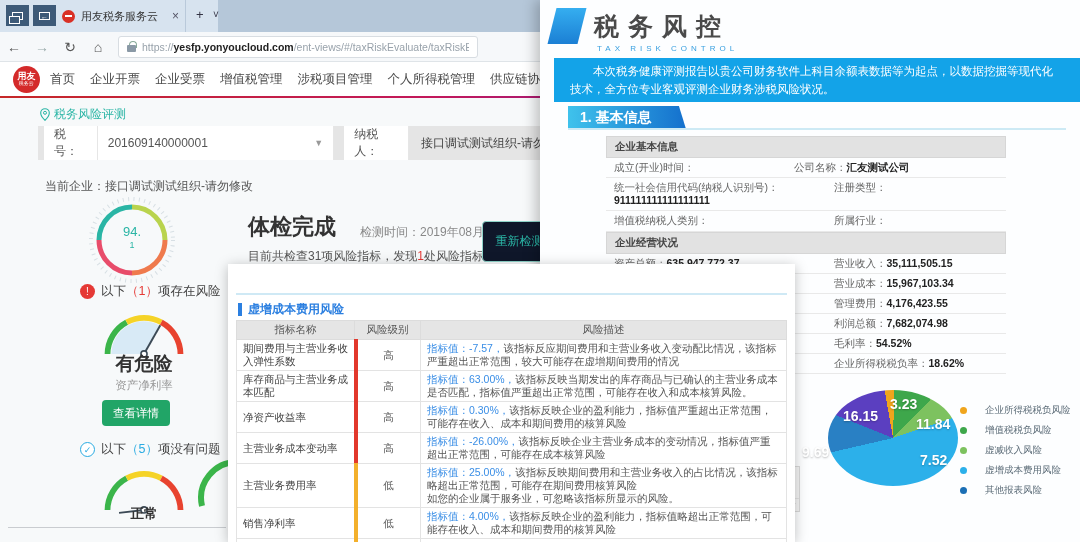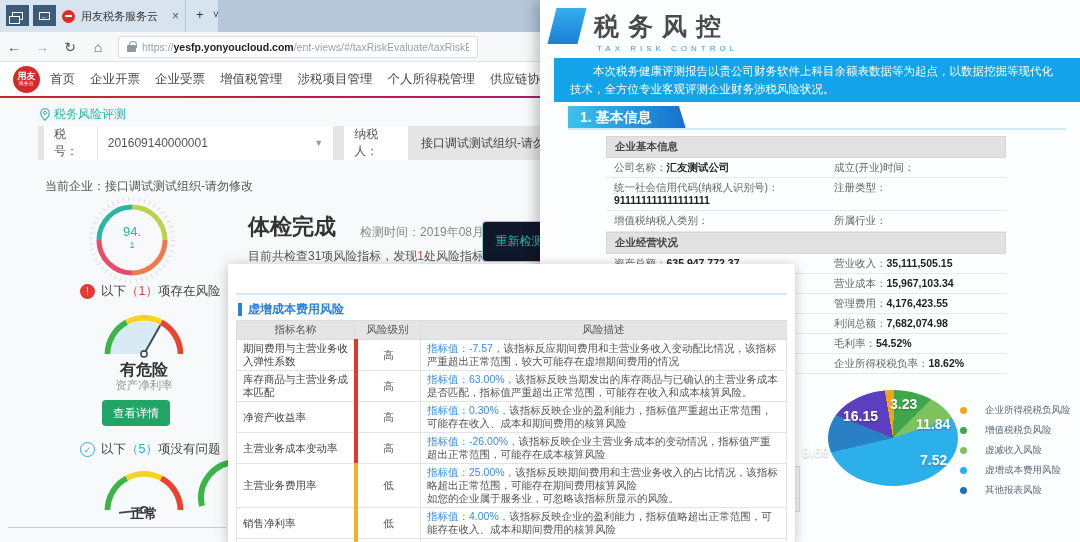--- a/index.html
+++ b/index.html
@@ -62,21 +62,21 @@
   #retest-btn { left:482px; top:221px; width:75px; height:41px; background:#0f172a; border:1px solid #8fd4ca; border-radius:4px; color:#2ab5a5; font-size:12px; display:flex; align-items:center; justify-content:center; cursor:pointer; }
 
   
   .risk-head { display:flex; align-items:center; gap:6px; font-size:12.5px; color:#444; }
   .badge { width:15px; height:15px; border-radius:50%; color:#fff; font-size:10px; display:flex; align-items:center; justify-content:center; flex:none; }
   .badge.red { background:#e53935; }
   .badge.ok { background:#fff; color:#29abe2; border:1.5px solid #29abe2; font-size:9px; }
   #risk1-head { left:80px; top:283px; } 
   #risk1-head .paren { color:#e53935; }
   #gauge1 { left:96px; top:300px; }
-  #risk1-status { left:96px; top:360px; width:96px; text-align:center; font-size:16px; color:#333; font-weight:bold; }
+  #risk1-status { left:96px; top:351px; width:96px; text-align:center; font-size:19px; color:#333; font-weight:bold; }
   #risk1-metric { left:96px; top:378px; width:96px; text-align:center; font-size:11.5px; color:#999; }
   #detail-btn { left:102px; top:400px; width:68px; height:26px; background:#21a567; border:none; border-radius:4px; color:#fff; font-size:11.5px; cursor:pointer; }
   #risk2-head { left:80px; top:441px; }
   #risk2-head .paren { color:#29abe2; }
   #gauge2 { left:96px; top:456px; }
   #risk2-status { left:96px; top:505px; width:96px; text-align:center; font-size:13.5px; color:#333; font-weight:bold; }
   #left-divider { left:8px; top:527px; width:218px; height:1px; background:#c9ccd0; }
   #partial-gauge { left:196px; top:452px; }
 
   
@@ -266,22 +266,22 @@
     <div id="rep-sub" class="abs">TAX RISK CONTROL</div>
     <div id="rep-banner" class="abs">本次税务健康评测报告以贵公司财务软件上科目余额表数据等为起点，以数据挖掘等现代化技术，全方位专业客观评测企业财务涉税风险状况。</div>
 
     <div id="rib1" class="abs ribbon">1. 基本信息</div>
     <div id="rib1-line" class="abs"></div>
 
     <div id="basictable" class="abs">
       <div class="tband">企业基本信息</div>
       <div id="basic-rows">
           <div class="trow">
+            <div class="c cr"><span class="l">成立(开业)时间：</span><span class="v"></span></div>
             <div class="c cl"><span class="l">公司名称：</span><span class="v">汇友测试公司</span></div>
-            <div class="c cr"><span class="l">成立(开业)时间：</span><span class="v"></span></div>
           </div>
           <div class="trow">
             <div class="c cl"><span class="l">统一社会信用代码(纳税人识别号)：</span><span class="v">911111111111111111</span></div>
             <div class="c cr"><span class="l">注册类型：</span><span class="v"></span></div>
           </div>
           <div class="trow">
             <div class="c cl"><span class="l">增值税纳税人类别：</span><span class="v"></span></div>
             <div class="c cr"><span class="l">所属行业：</span><span class="v"></span></div>
           </div>
         </div>

